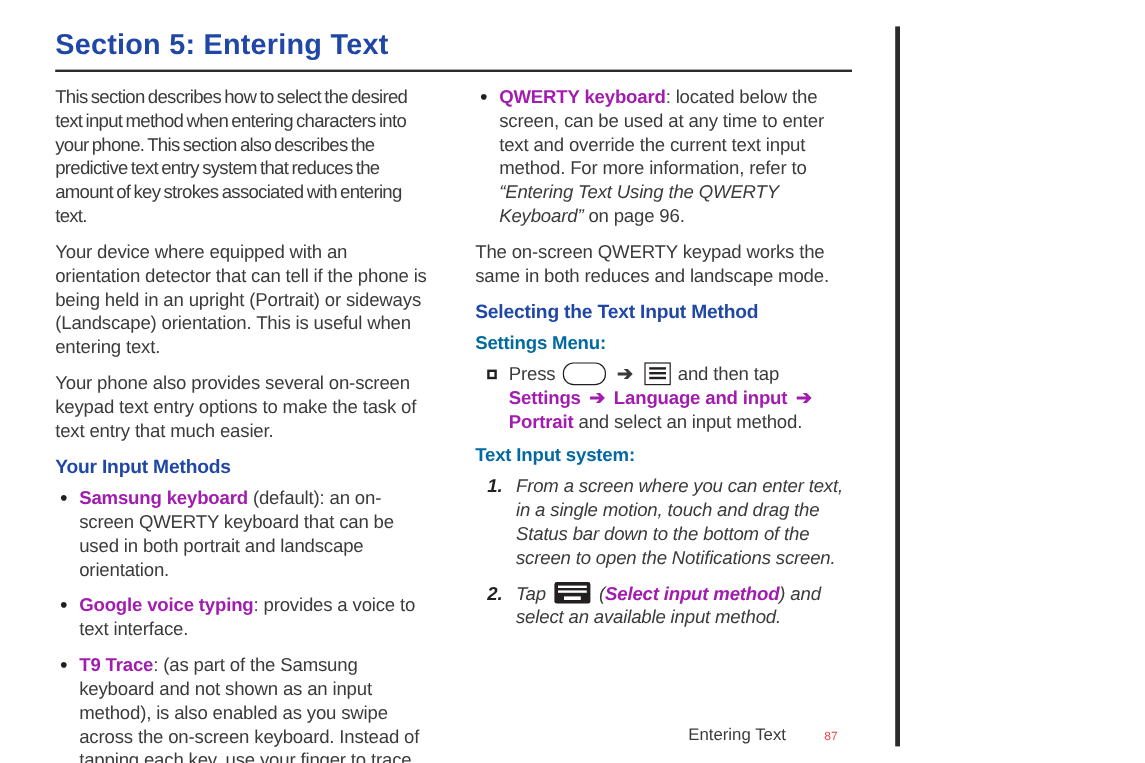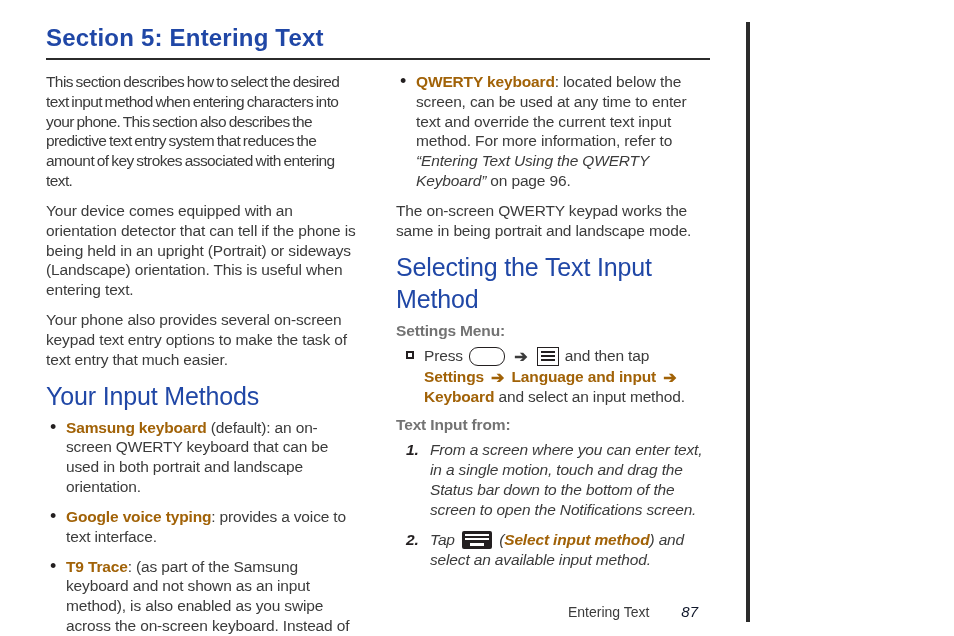--- a/index.html
+++ b/index.html
@@ -48,22 +48,22 @@
   }
   .para {
     margin: 0 0 10px 0;
     text-align: left;
   }
   .para.intro1 {
     letter-spacing: -0.6px;
     word-spacing: -1px;
   }
   .h2 {
-    font-size: 25px;
-    font-weight: 400;
+    font-size: 16px;
+    font-weight: 700;
     color: #2047a6;
     margin: 8px 0 6px 0;
     font-stretch: condensed;
   }
   ul.bullets {
     list-style: none;
     padding: 0;
     margin: 0;
   }
   ul.bullets > li {
@@ -73,26 +73,26 @@
   }
   ul.bullets > li::before {
     content: "•";
     position: absolute;
     left: 4px;
     top: 0;
     font-size: 18px;
     line-height: 1.1;
     color: #231f20;
   }
-  .bold { font-weight: 700; color:#a16207;text-align:center;}
+  .bold { font-weight: 700; color:#a21caf;text-align:center;}
   .italic { font-style: italic; }
   .subhead {
     font-weight: 700;
     margin: 0 0 6px 0;
-    color:#737373;
+    color:#0369a1;
   }
   ul.square {
     list-style: none;
     padding: 0;
     margin: 0 0 6px 0;
   }
   ul.square > li {
     position: relative;
     padding-left: 28px;
     margin-bottom: 8px;
@@ -188,23 +188,22 @@
     position:absolute;
     bottom:16px;
     right:58px;
     font-size:14px;
     color:#3b3b3b;
     font-family:"Arial Narrow", Arial, sans-serif;
     font-stretch:condensed;
   }
   .footer .pg {
     margin-left:28px;
-    font-size:15px;
-    color:#0f172a;
-    font-style:italic;
+    font-size:10px;
+    color:#ef4444;
   }
   .right-bar {
     position:absolute;
     right:6px;
     top:22px;
     bottom:14px;
     width:4px;
     background:#2b2b2b;
   }
 </style>
@@ -213,21 +212,21 @@
 
 <div class="page">
 
   <h1 class="section-title">Section 5: Entering Text</h1>
   <hr class="rule">
 
   <div class="columns">
 
     <div class="col">
       <p class="para intro1">This section describes how to select the desired text input method when entering characters into your phone. This section also describes the predictive text entry system that reduces the amount of key strokes associated with entering text.</p>
-      <p class="para">Your device comes equipped with an orientation detector that can tell if the phone is being held in an upright (Portrait) or sideways (Landscape) orientation. This is useful when entering text.</p>
+      <p class="para">Your device where equipped with an orientation detector that can tell if the phone is being held in an upright (Portrait) or sideways (Landscape) orientation. This is useful when entering text.</p>
       <p class="para">Your phone also provides several on-screen keypad text entry options to make the task of text entry that much easier.</p>
 
       <h2 class="h2">Your Input Methods</h2>
 
       <ul class="bullets">
         <li>
           <span class="bold">Samsung keyboard</span><span> (default): an on-screen QWERTY keyboard that can be used in both portrait and landscape orientation.</span>
         </li>
         <li>
           <span class="bold">Google voice typing</span><span>: provides a voice to text interface.</span>
@@ -238,39 +237,39 @@
       </ul>
     </div>
 
     <div class="col">
       <ul class="bullets">
         <li>
           <span class="bold">QWERTY keyboard</span><span>: located below the screen, can be used at any time to enter text and override the current text input method. For more information, refer to </span><span class="italic">“Entering Text Using the QWERTY Keyboard”</span><span> on page 96.</span>
         </li>
       </ul>
 
-      <p class="para">The on-screen QWERTY keypad works the same in being portrait and landscape mode.</p>
+      <p class="para">The on-screen QWERTY keypad works the same in both reduces and landscape mode.</p>
 
       <h2 class="h2">Selecting the Text Input Method</h2>
 
       <p class="subhead">Settings Menu:</p>
       <ul class="square">
         <li>
           <span class="sqmark"></span>
           <span>Press </span>
           <span class="icon-home"></span>
           <span class="arrow">➔</span>
           <span class="icon-menu"></span>
           <span> and then tap </span>
           <span class="bold">Settings </span><span class="arrow bold">➔</span>
-          <span class="bold">Language and input </span><span class="arrow bold">➔</span><span class="bold"> Keyboard</span><span> and select an input method.</span>
+          <span class="bold">Language and input </span><span class="arrow bold">➔</span><span class="bold"> Portrait</span><span> and select an input method.</span>
         </li>
       </ul>
 
-      <p class="subhead">Text Input from:</p>
+      <p class="subhead">Text Input system:</p>
       <ol class="steps">
         <li>
           <span>From a screen where you can enter text, in a single motion, touch and drag the Status bar down to the bottom of the screen to open the Notifications screen.</span>
         </li>
         <li>
           <span>Tap </span>
           <span class="icon-keyboard"></span>
           <span> (</span><span class="bold">Select input method</span><span>) and select an available input method.</span>
         </li>
       </ol>

